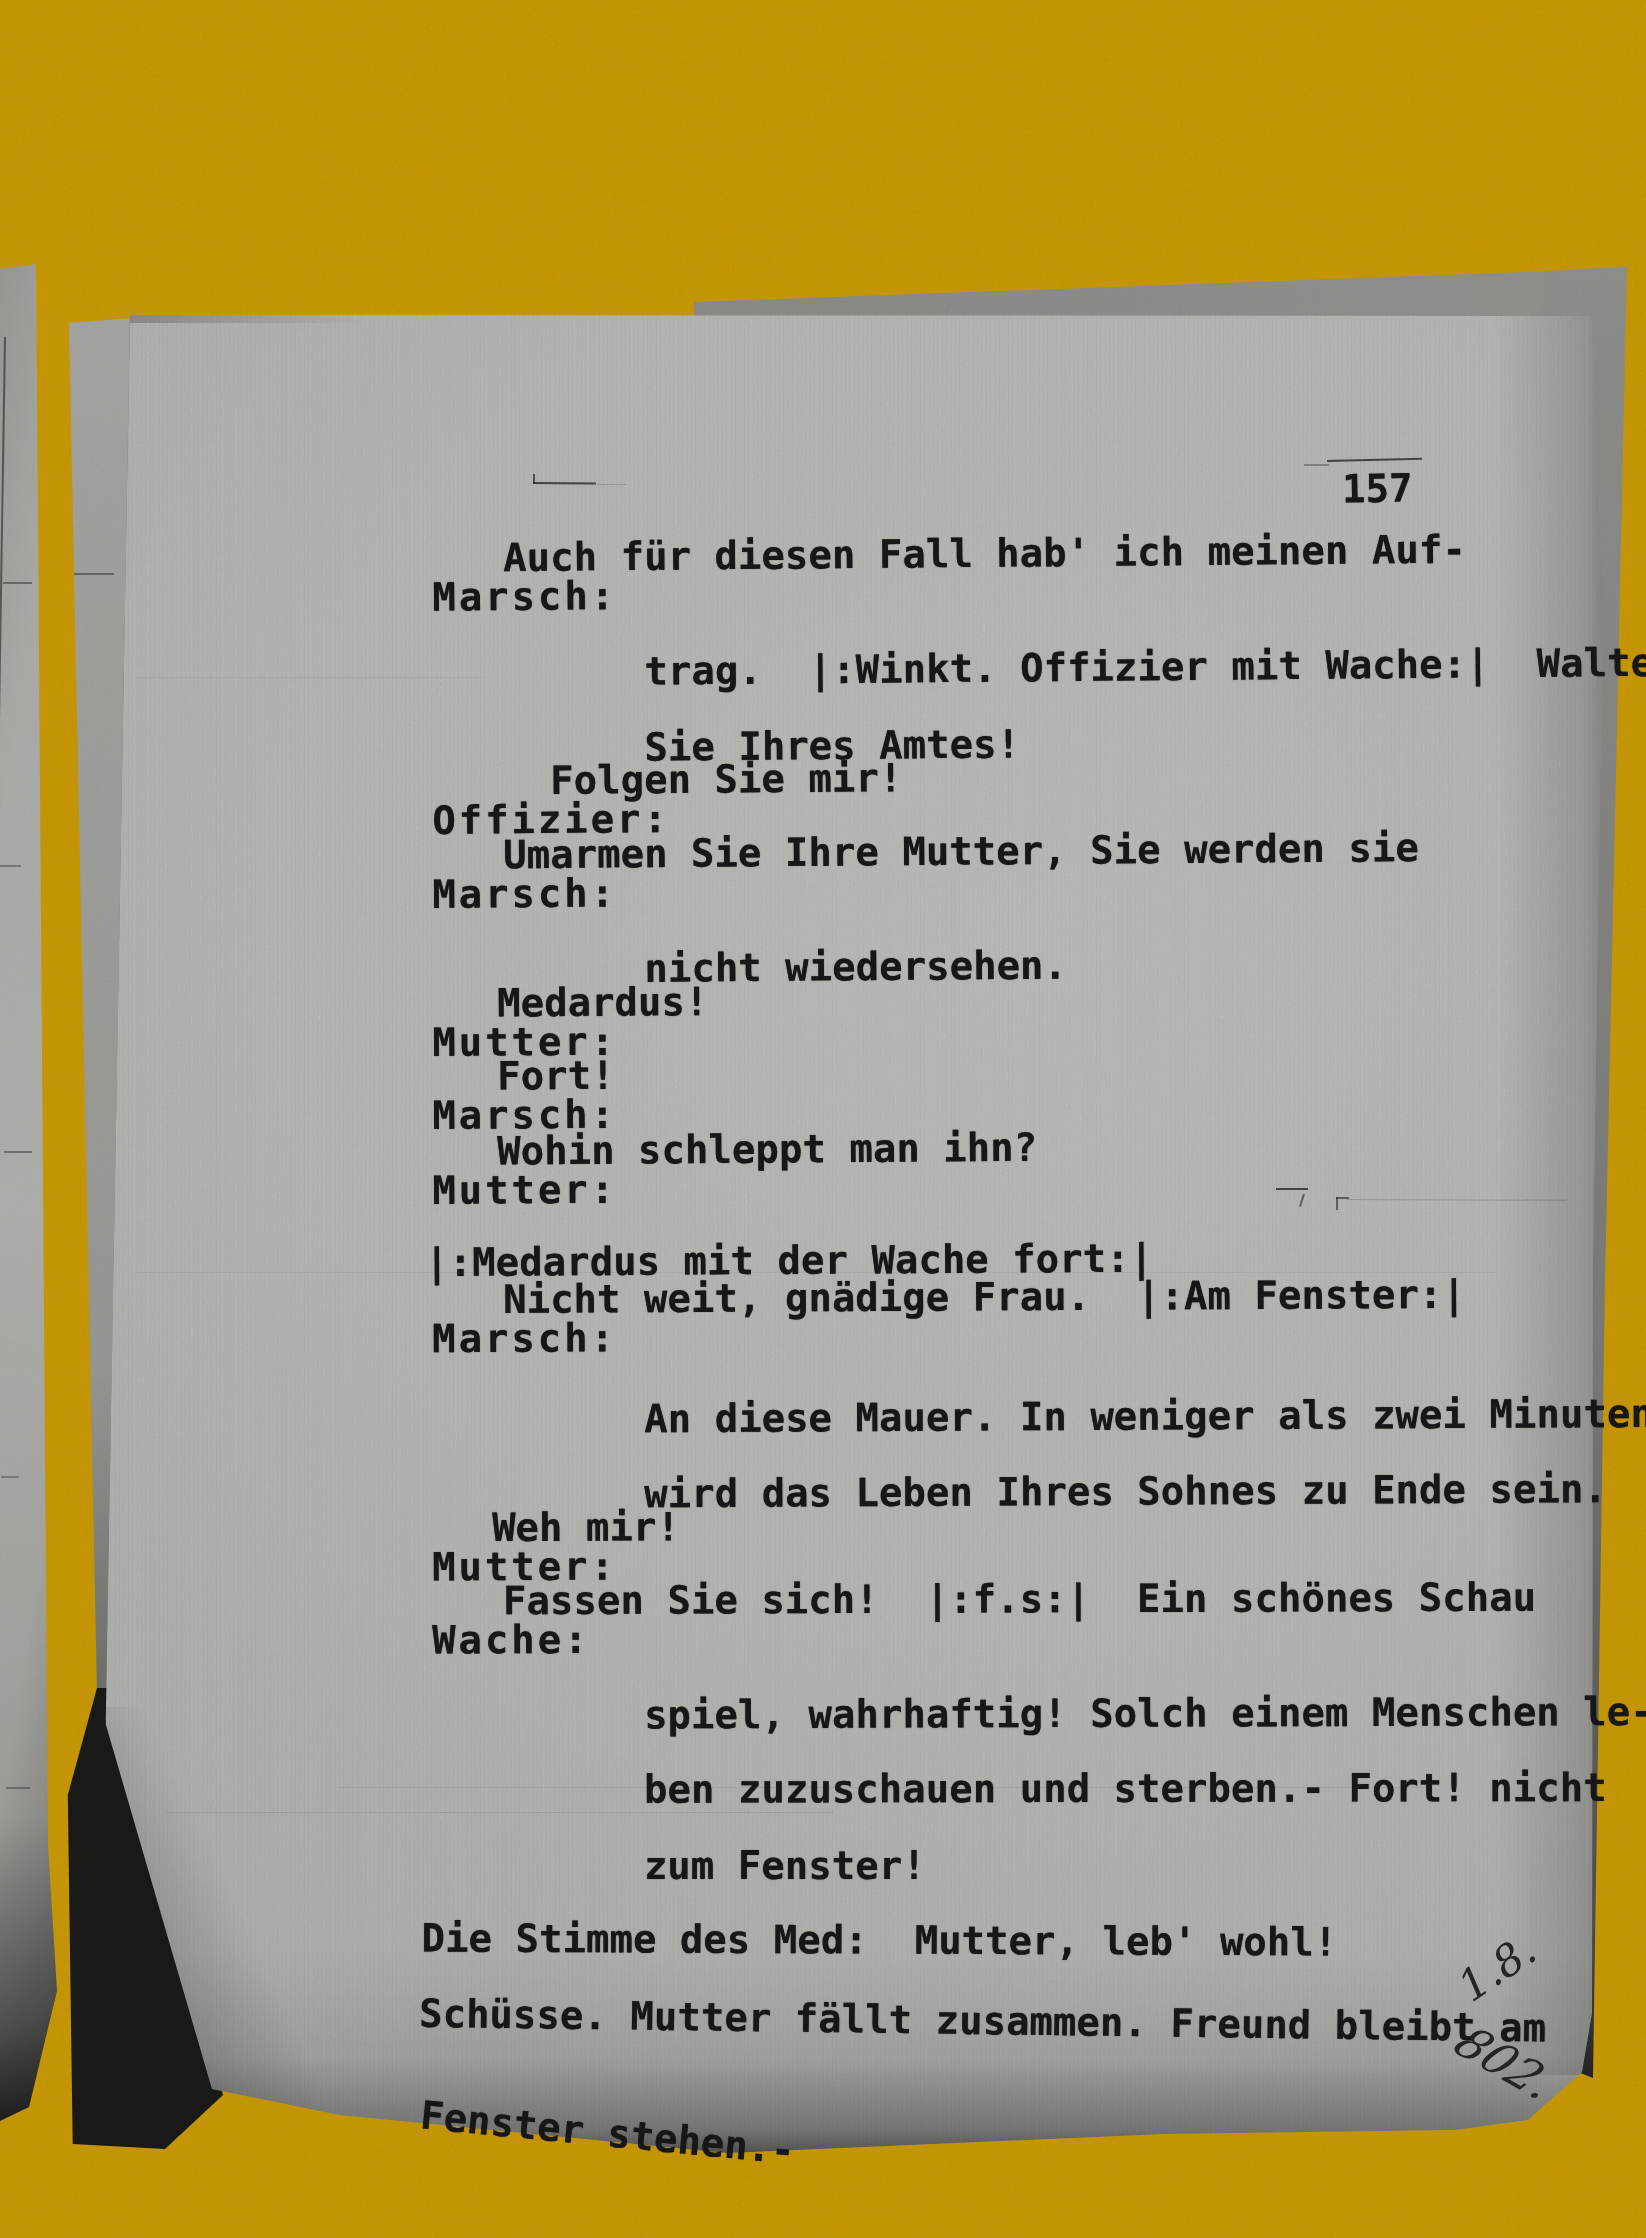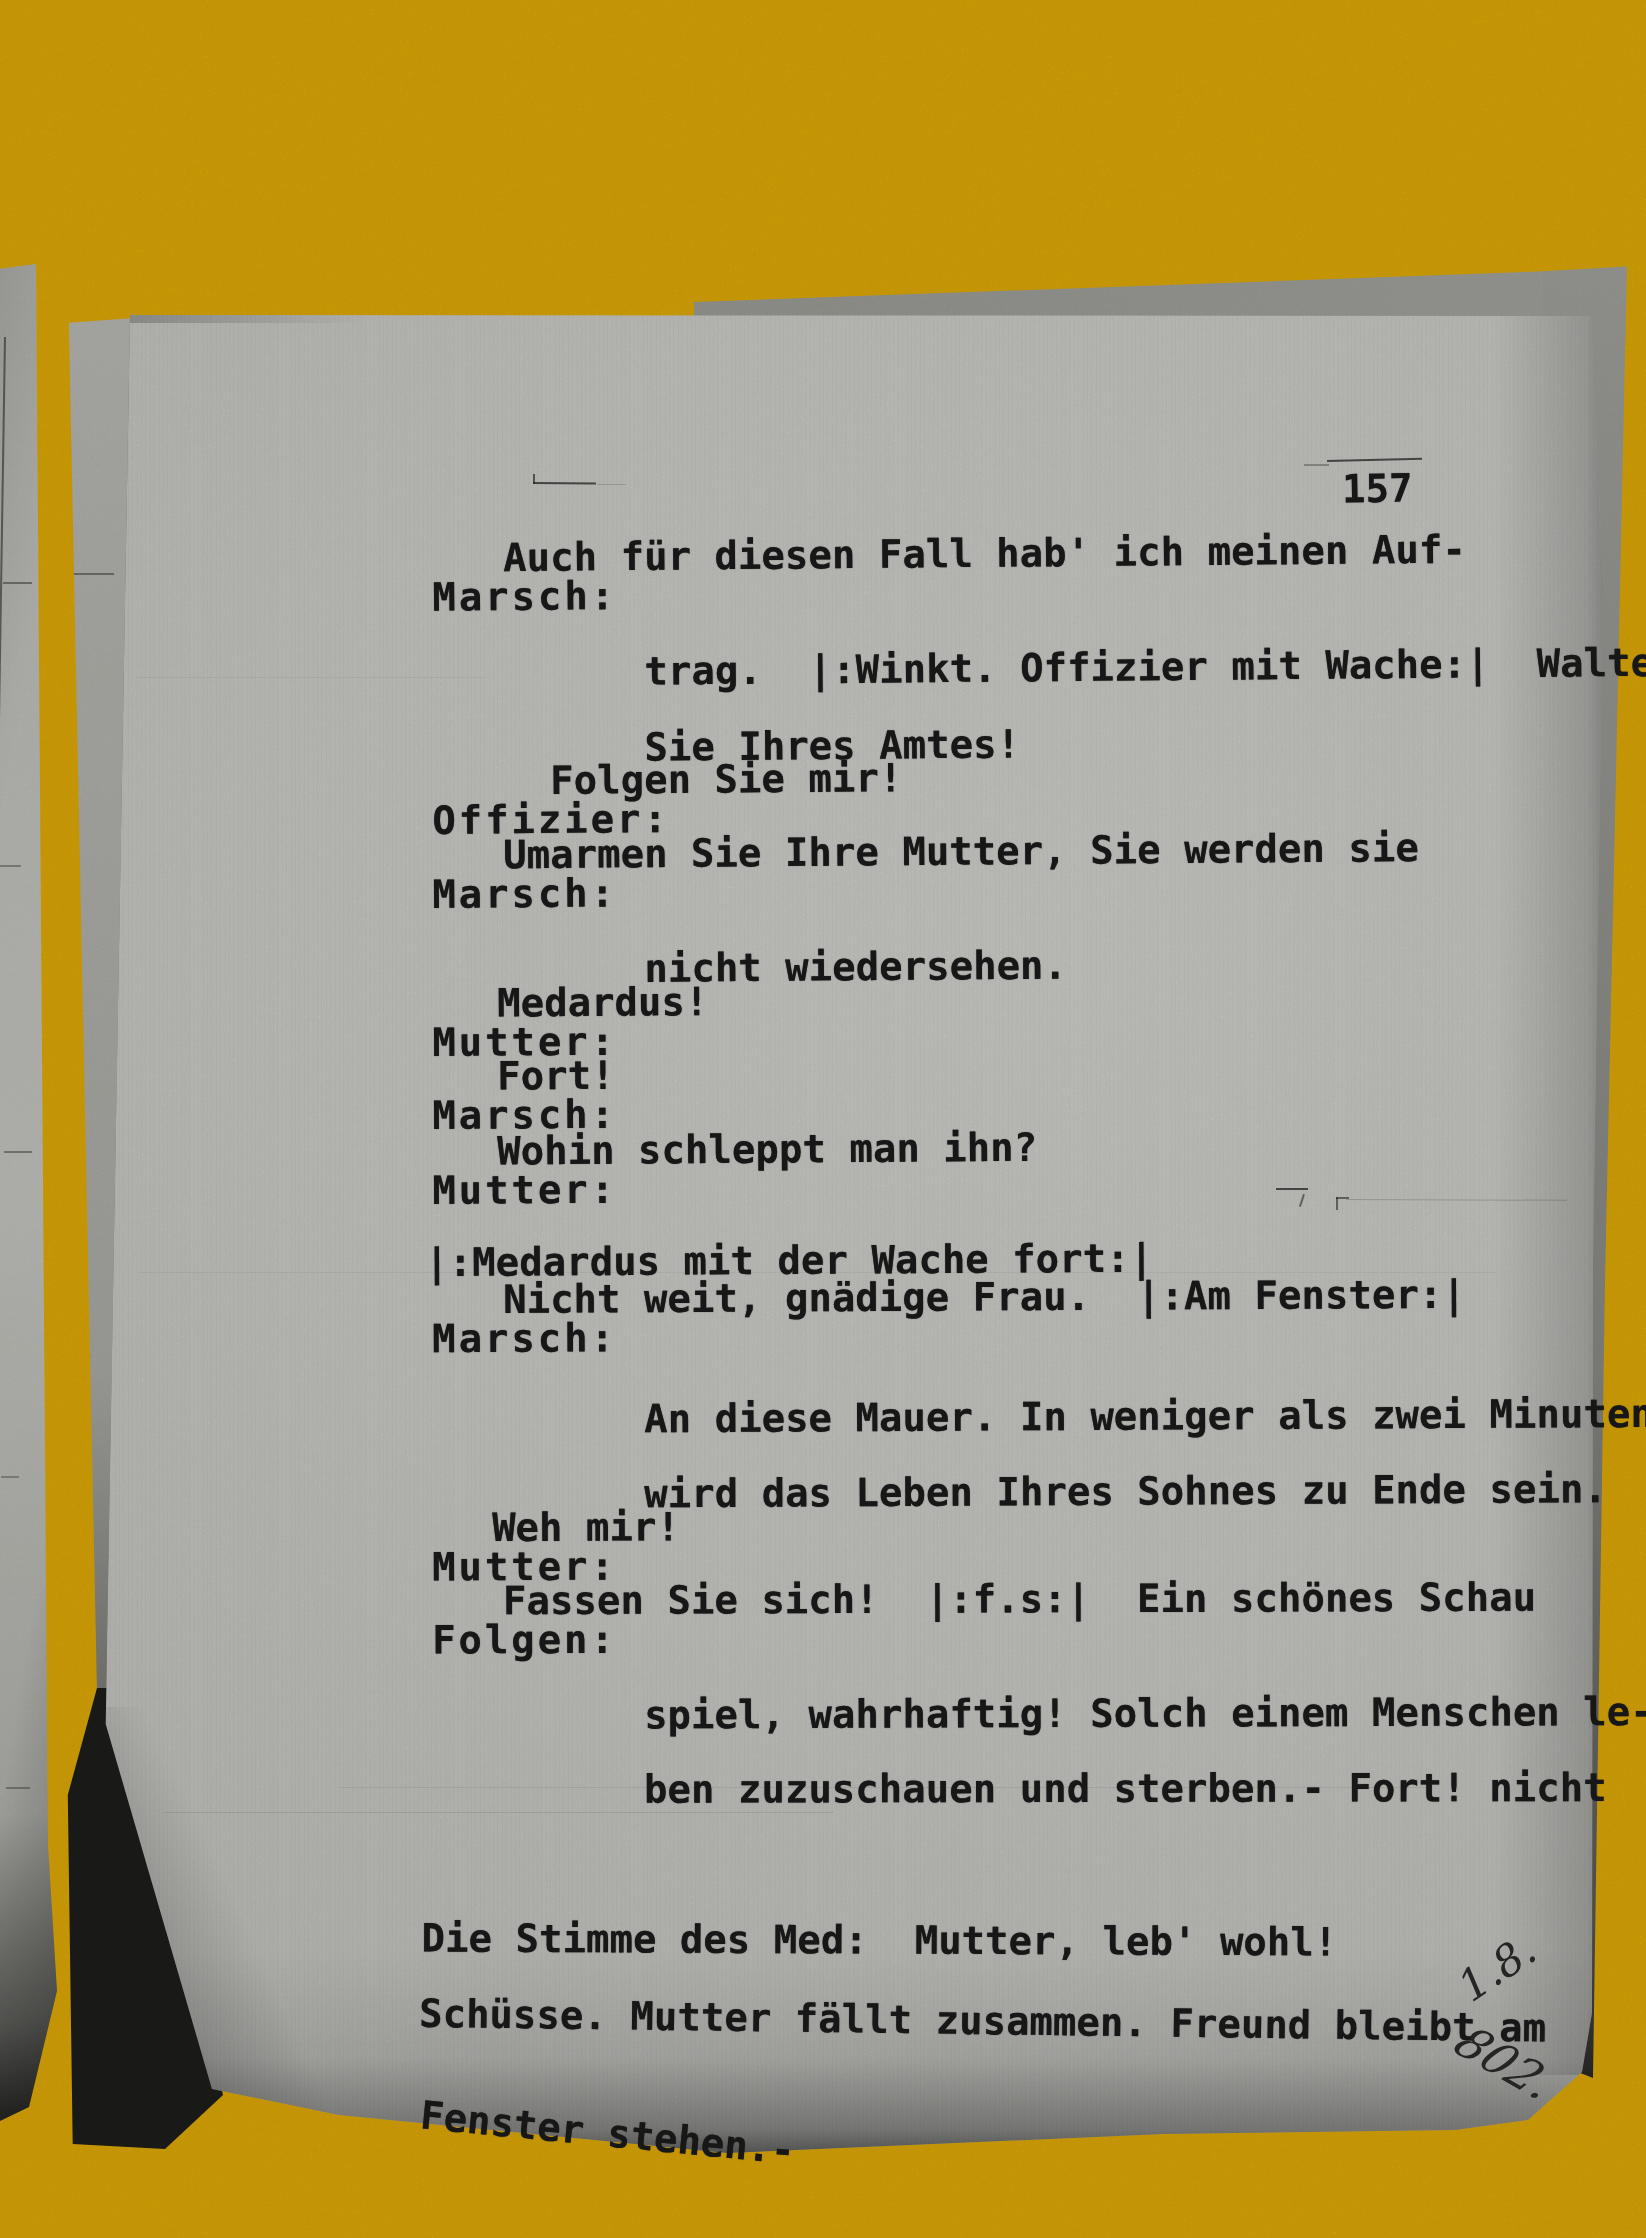--- a/index.html
+++ b/index.html
@@ -153,28 +153,31 @@
       <span>An diese Mauer. In weniger als zwei Minuten</span>
     </div>
     <div class="tl" style="left:503px;top:1436px;transform:rotate(-0.3deg)">
       <span>wird das Leben Ihres Sohnes zu Ende sein.</span>
     </div>
     <div class="tl" style="left:291px;top:1509px;transform:rotate(-0.25deg)">
       <span class="speaker">Mutter:</span>
       <span class="dlg" style="left:201px">Weh mir!</span>
     </div>
     <div class="tl" style="left:291px;top:1582px;transform:rotate(-0.2deg)">
-      <span class="speaker">Folgen:</span>
+      <span class="speaker">Wache:</span>
       <span class="dlg" style="left:212px">Fassen Sie sich!  |:f.s:|  Ein schönes Schau</span>
     </div>
     <div class="tl" style="left:503px;top:1657px;transform:rotate(-0.2deg)">
       <span>spiel, wahrhaftig! Solch einem Menschen le-</span>
     </div>
     <div class="tl" style="left:503px;top:1731px;transform:rotate(-0.1deg)">
       <span>ben zuzuschauen und sterben.- Fort! nicht</span>
+    </div>
+    <div class="tl" style="left:503px;top:1807px">
+      <span>zum Fenster!</span>
     </div>
     <div class="tl" style="left:281px;top:1879px;transform:rotate(0.25deg)">
       <span>Die Stimme des Med:  Mutter, leb' wohl!</span>
     </div>
     <div class="tl" style="left:279px;top:1953px;transform:rotate(0.75deg)">
       <span>Schüsse. Mutter fällt zusammen. Freund bleibt am</span>
     </div>
     <div class="tl" style="left:286px;top:2043px;transform:rotate(5.5deg)">
       <span>Fenster stehen.-</span>
     </div>

